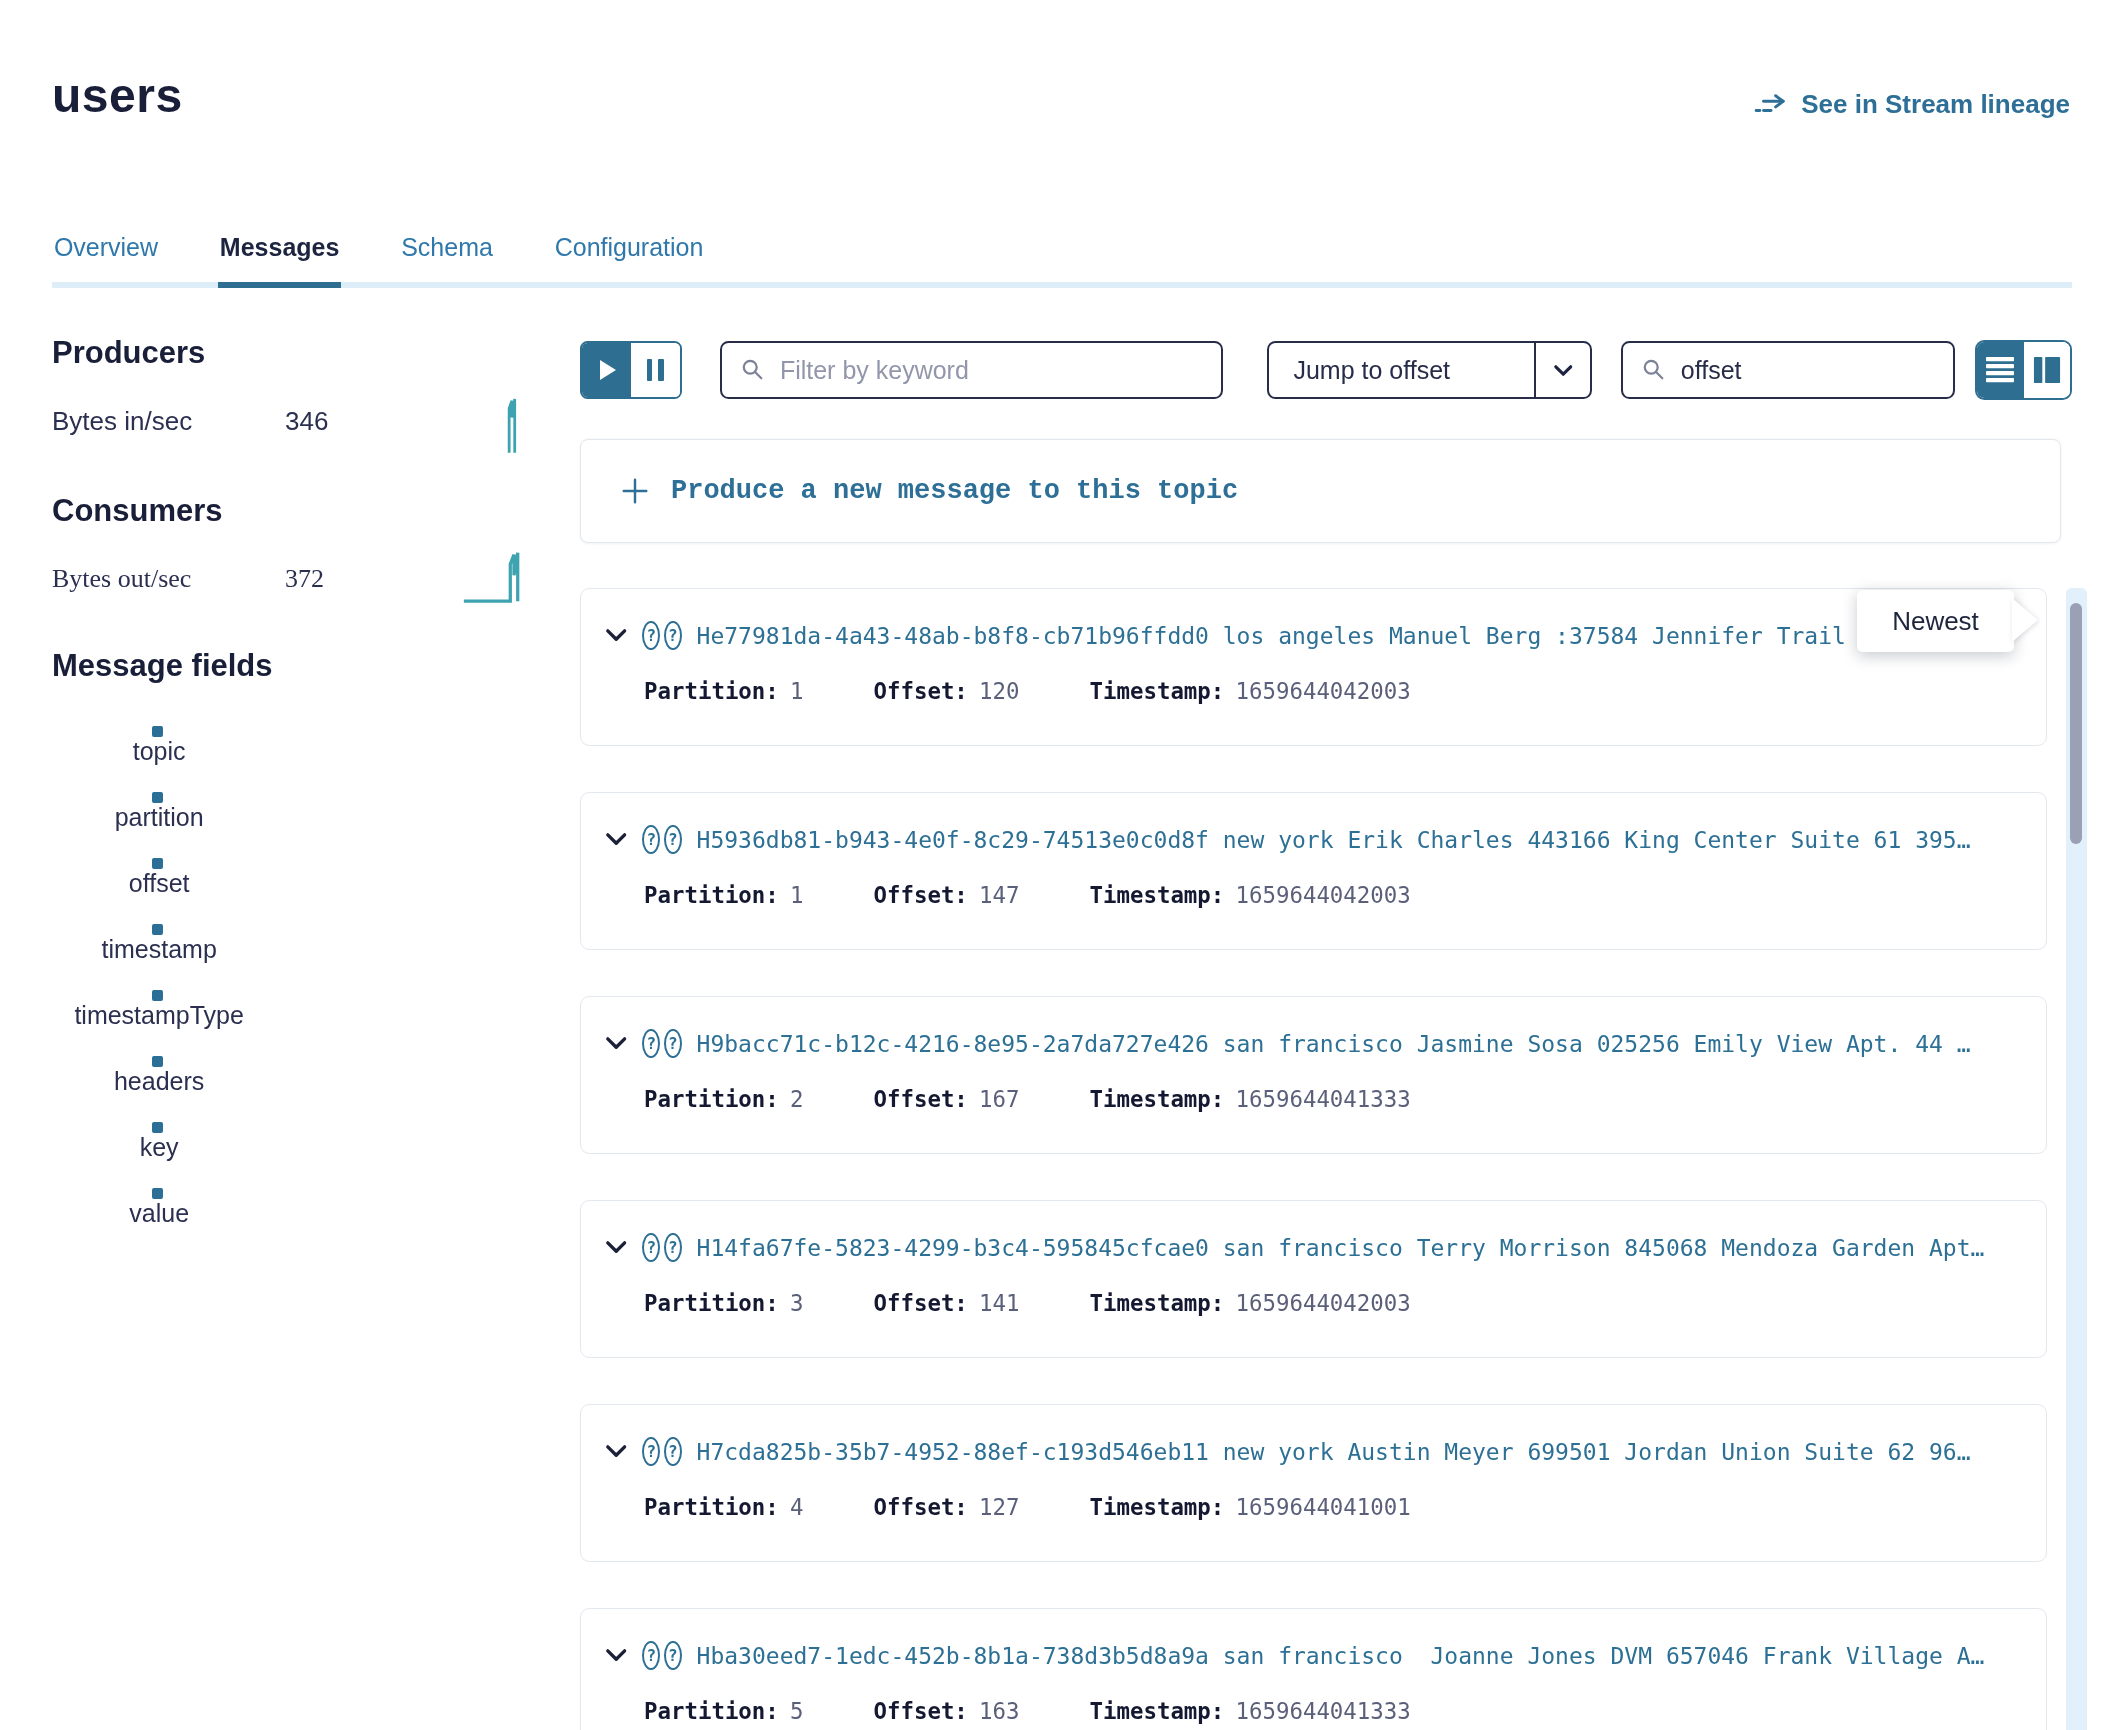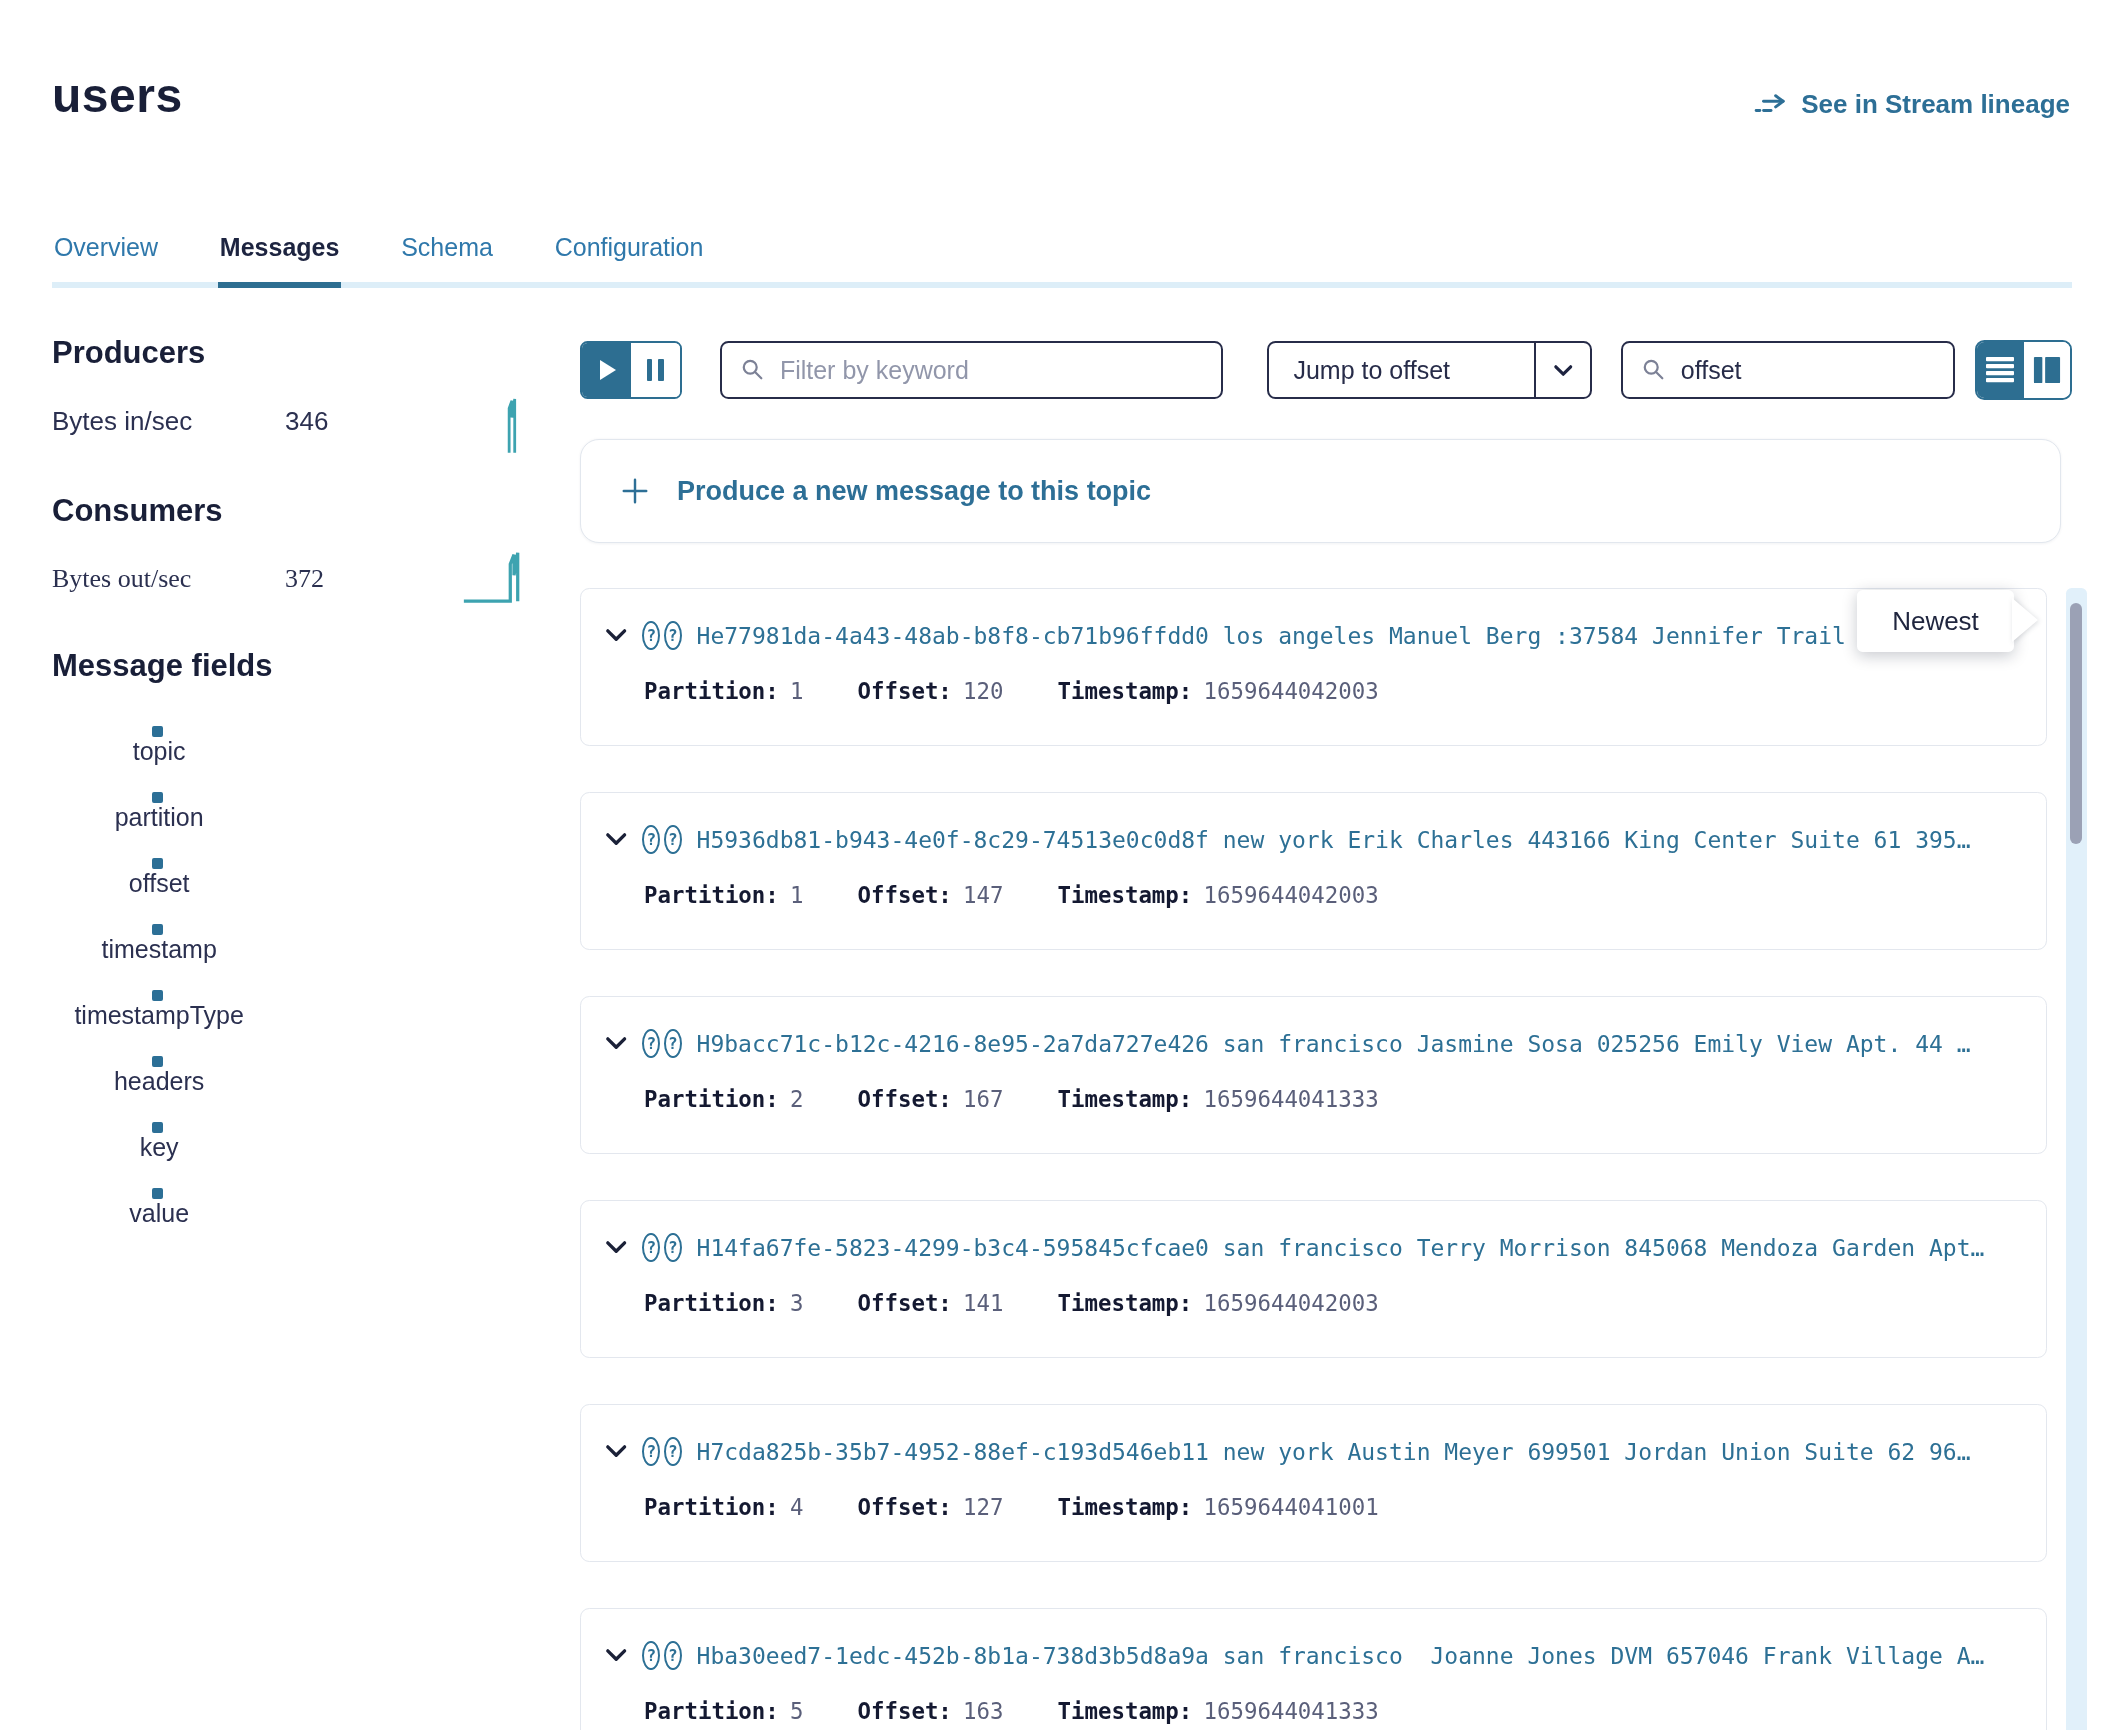--- a/index.html
+++ b/index.html
@@ -44,36 +44,36 @@
   .jump .jlabel{flex:1;padding-left:24px;font-size:25px;color:#272c49;}
   .jump .chev{width:54px;height:100%;border-left:2.3px solid #272c49;display:flex;align-items:center;justify-content:center;}
   .offsetbox{margin-left:9.3px;width:330px;height:54px;border:2.3px solid #272c49;border-radius:8.4px;
         display:flex;align-items:center;background:#fff;}
   .offsetbox input{border:none;outline:none;flex:1;font-size:25px;color:#272c49;font-family:inherit;background:transparent;}
   .viewtoggle{margin-left:auto;display:flex;height:56px;width:95px;border:2.3px solid #2d6e91;border-radius:9.3px;overflow:hidden;}
   .vt-left{flex:1;background:#2d6e91;display:flex;align-items:center;justify-content:center;cursor:pointer;}
   .vt-right{flex:1;background:#fff;display:flex;align-items:center;justify-content:center;cursor:pointer;}
 
   
-  .produce{position:absolute;left:580px;top:395px;right:63px;height:104px;border:1.9px solid #e2e7ee;border-radius:19px;
-           box-shadow:0 0.9px 2.8px rgba(20,30,60,.06);display:flex;align-items:center;gap:27px;padding-left:39px;
-           box-sizing:border-box;background:#fff;cursor:pointer;}
+  .produce{position:absolute;left:580px;top:395px;right:63px;height:104px;border:1.9px solid #e2e7ee;border-radius:8px;
+           box-shadow:0 0.9px 2.8px rgba(20,30,60,.06);display:flex;align-items:center;gap:21px;padding-left:39px;
+           box-sizing:border-box;background:#fff;cursor:pointer;font-family:Liberation Mono, monospace;}
   .produce .plabel{font-size:27px;font-weight:700;color:#2d6f96;}
 
   
   .msglist{position:absolute;left:580px;top:544px;width:1467px;}
   .msg-card{position:relative;height:158px;margin-bottom:46px;border:1.9px solid #e3e7ee;border-radius:9.3px;
             background:#fff;overflow:hidden;box-sizing:border-box;}
   .msg-head{position:absolute;left:24px;top:32px;right:5.6px;display:flex;align-items:center;gap:15px;overflow:hidden;cursor:pointer;}
   .notdef{display:inline-flex;align-items:center;justify-content:center;width:17.7px;height:29px;
           border:2.8px solid #2d7095;border-radius:50%;color:#2d7095;font-size:16px;font-weight:700;
           font-family:"DejaVu Sans Mono",monospace;flex:0 0 auto;box-sizing:border-box;}
   .notdef+.notdef{margin-left:-11.2px;}
   .msg-text{font-family:"DejaVu Sans Mono",monospace;font-size:23px;color:#2d7095;white-space:pre;overflow:hidden;}
-  .msg-meta{position:absolute;left:63px;top:89px;display:flex;gap:54px;font-family:"DejaVu Sans Mono",monospace;font-size:22.4px;}
+  .msg-meta{position:absolute;left:63px;top:89px;display:flex;gap:70px;font-family:"DejaVu Sans Mono",monospace;font-size:22.4px;}
   .pair{display:flex;gap:11.2px;}
   .pair .k{font-weight:700;color:#141931;}
   .pair .v{color:#5a5f7a;}
 
   
   .newest{position:absolute;left:1857px;top:546px;width:157px;height:62px;background:#fff;border-radius:5.6px;
           box-shadow:0 3.7px 15px rgba(10,20,40,.22);display:flex;align-items:center;justify-content:center;
           font-size:26px;color:#20263f;z-index:6;}
   .newest::after{content:"";position:absolute;right:-24px;top:8.4px;width:0;height:0;
           border-left:26px solid #fff;border-top:22.4px solid transparent;border-bottom:22.4px solid transparent;

